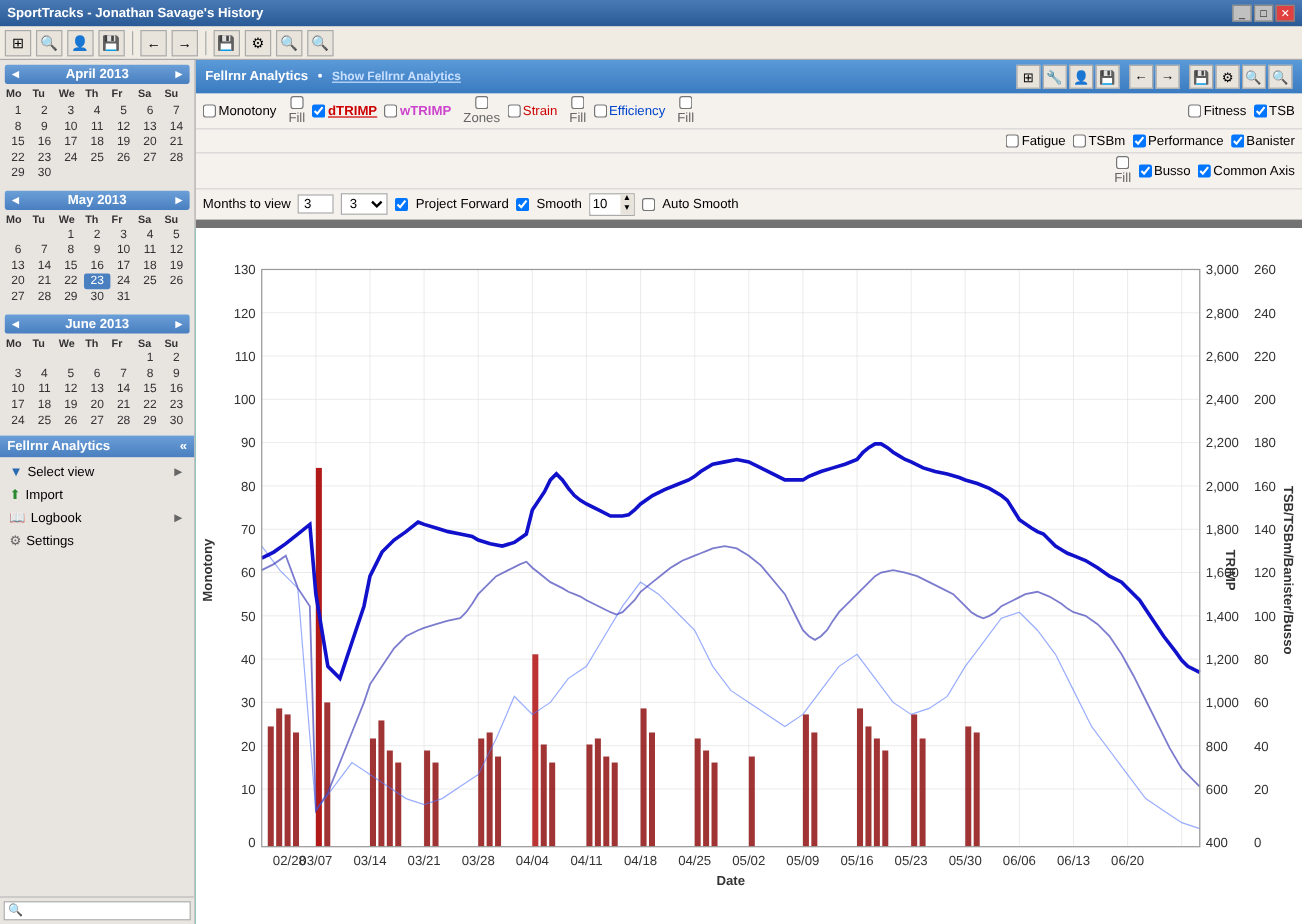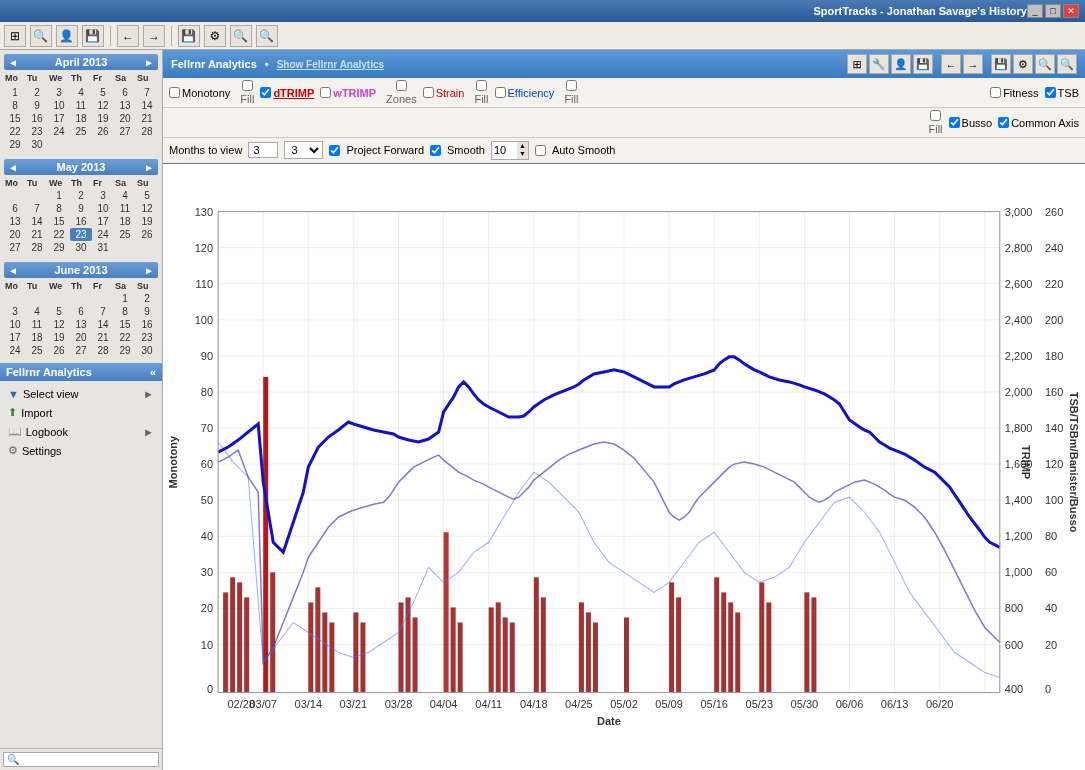--- a/index.html
+++ b/index.html
@@ -5,21 +5,21 @@
     * { box-sizing: border-box; margin: 0; padding: 0; font-family: 'Segoe UI', Tahoma, sans-serif; font-size: 11px; }
     body { background: #d4d0c8; width: 1085px; height: 770px; overflow: hidden; }
     
     
     .title-bar {
       background: linear-gradient(to bottom, #4a7ab5, #2a5a95);
       color: white;
       padding: 3px 6px;
       display: flex;
       align-items: center;
-      justify-content: flex-end;
+      justify-content: space-between;
       height: 22px;
     }
     .title-bar-text { font-size: 11px; font-weight: bold; }
     .title-bar-buttons { display: flex; gap: 2px; }
     .title-bar-btn {
       background: #c0c0c0;
       border: 1px solid #888;
       width: 16px; height: 14px;
       font-size: 9px;
       cursor: pointer;
@@ -141,21 +141,21 @@
       color: #c8e0ff;
       cursor: pointer;
       text-decoration: underline;
     }
     .cb-group { display: flex; align-items: center; gap: 2px; }
     .cb-fill { display: flex; align-items: center; gap: 2px; font-size: 10px; color: #666; margin-left: 4px; flex-direction: column; }
 
     
     .controls-row {
       background: #f5f2ee;
-      border-bottom: 1px solid #737373;
+      border-bottom: 7px solid #737373;
       padding: 3px 6px;
       display: flex;
       align-items: center;
       gap: 6px;
     }
     .controls-input {
       border: 1px solid #aaa;
       padding: 1px 4px;
       background: white;
       width: 35px;
@@ -523,20 +523,39 @@
       <div class="cb-group">
         <input type="checkbox" style="">
         <span>Fitness</span>
       </div>
       <div class="cb-group">
         <input type="checkbox" checked="" style="">
         <span>TSB</span>
       </div>
     </div>
 
+    <div style="background:#f5f2ee; border-bottom:1px solid #ccc; padding:2px 6px; display:flex; align-items:center; gap:6px; flex-wrap:wrap; min-height:20px;">
+      <div style="flex:1;"></div>
+      <div class="cb-group">
+        <input type="checkbox" style="">
+        <span>Fatigue</span>
+      </div>
+      <div class="cb-group">
+        <input type="checkbox" style="">
+        <span>TSBm</span>
+      </div>
+      <div class="cb-group">
+        <input type="checkbox" checked="" style="">
+        <span>Performance</span>
+      </div>
+      <div class="cb-group">
+        <input type="checkbox" checked="" style="">
+        <span>Banister</span>
+      </div>
+    </div>
 
     <div style="background:#f5f2ee; border-bottom:1px solid #ccc; padding:2px 6px; display:flex; align-items:center; gap:6px; flex-wrap:wrap; min-height:20px;">
       <div style="flex:1;"></div>
       <div class="cb-fill">
         <input type="checkbox" style="">
         <span>Fill</span>
       </div>
       <div class="cb-group">
         <input type="checkbox" checked="" style="">
         <span>Busso</span>

